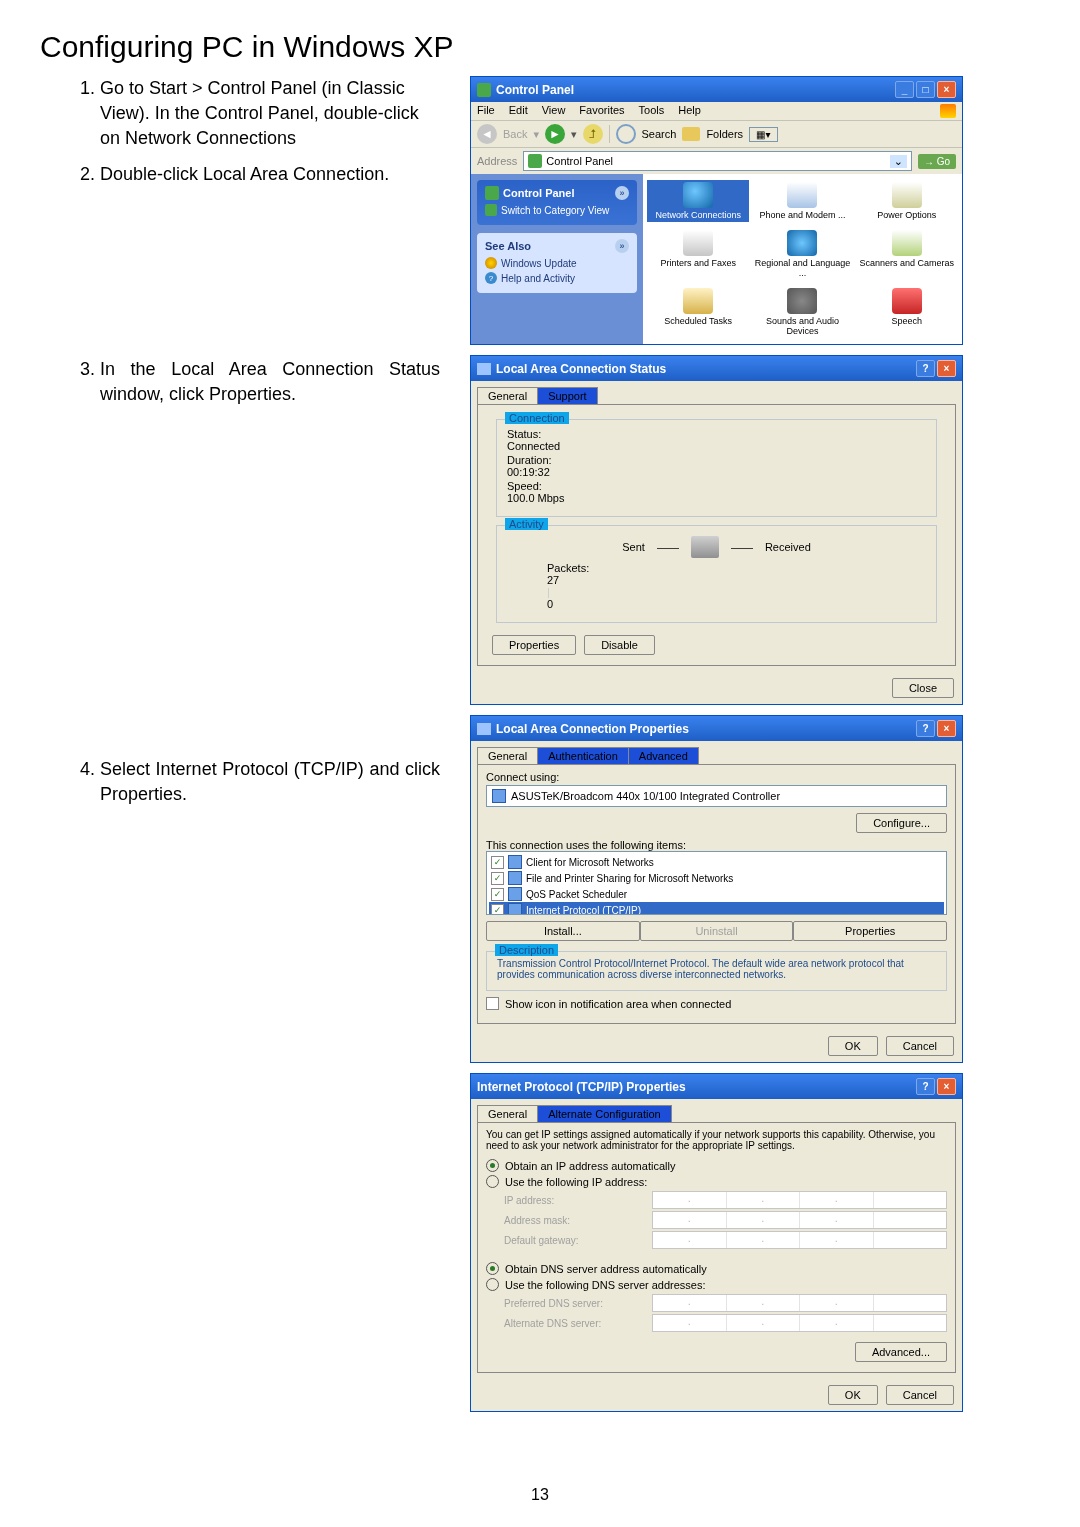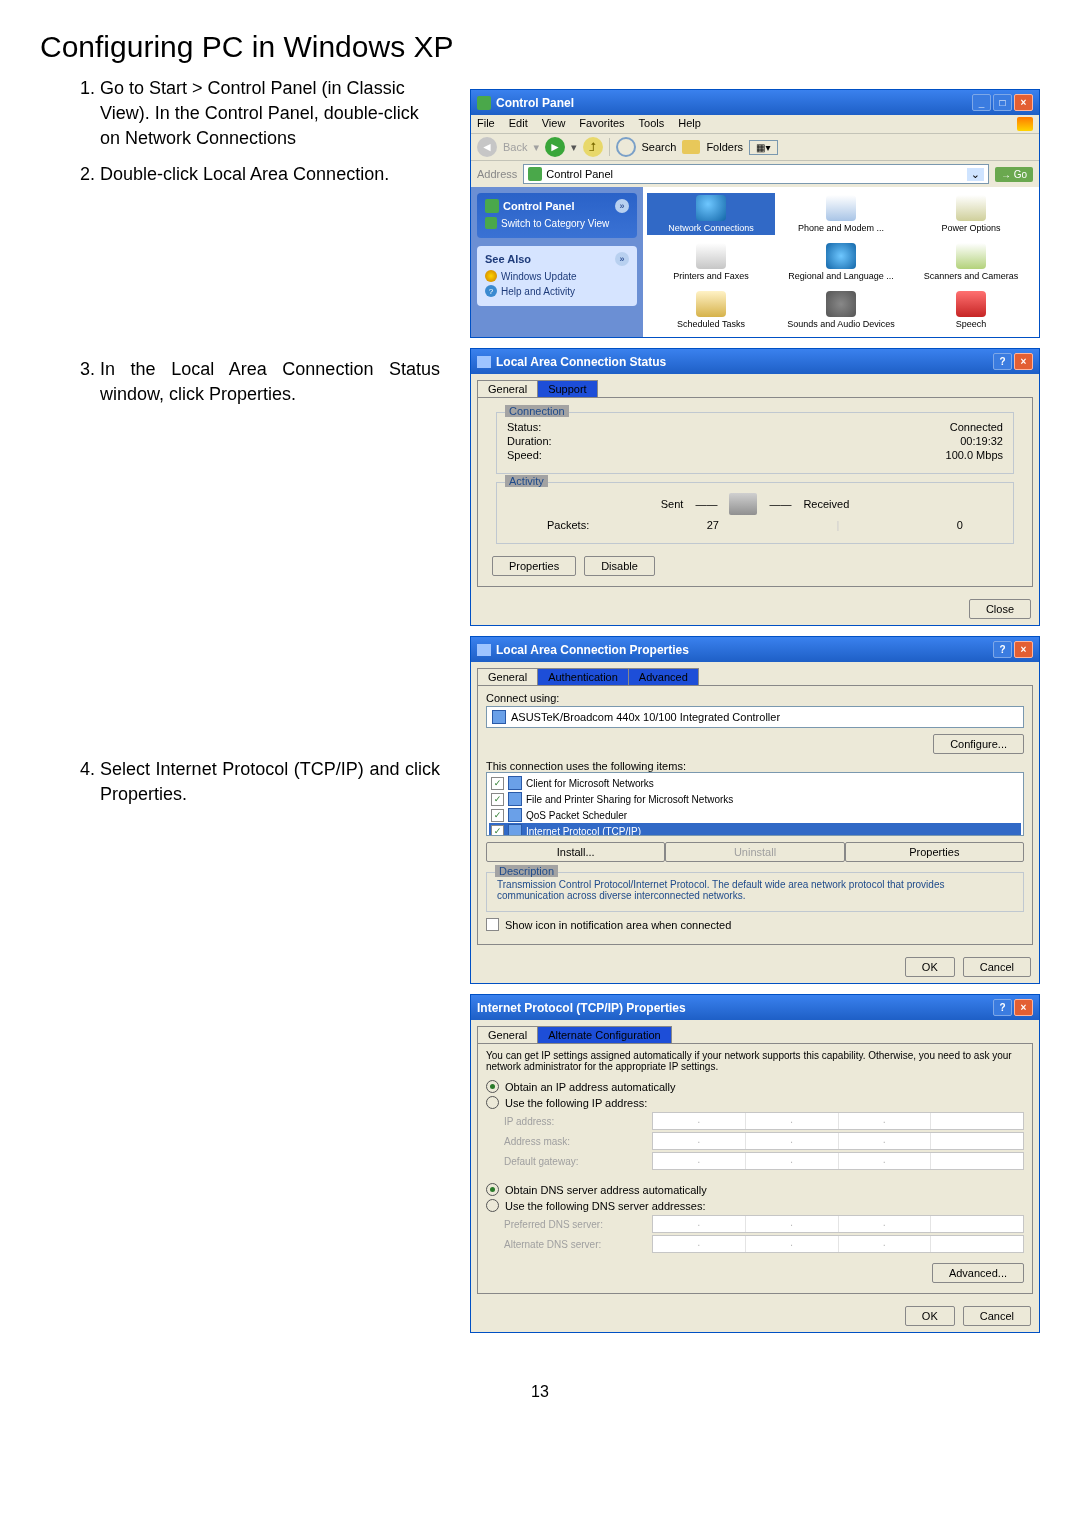--- a/index.html
+++ b/index.html
@@ -11,21 +11,21 @@
     color: #000;
     background: #fff;
   }
   h1 {
     font-size: 30px;
     margin: 0 0 12px 0;
     font-weight: 400;
   }
   .row { display: flex; }
   .left { width: 400px; padding-right: 30px; }
-  .right { width: 570px; margin-top: 13px; }
+  .right { width: 493px; }
   ol { margin: 0; padding-left: 60px; font-size: 18px; line-height: 1.4; }
   ol li { margin-bottom: 10px; }
 
   
   .xp-window {
     border: 1px solid #0050c4;
     font-family: Tahoma, sans-serif;
     font-size: 11px;
     color: #000;
     background: #ece9d8;
@@ -62,25 +62,25 @@
   }
 
   .groupbox {
     border: 1px solid #c0c8d0;
     margin: 8px 10px;
     padding: 6px 10px 10px 10px;
     position: relative;
   }
   .groupbox-title{
     position: absolute; top: -8px; left: 8px;
-    background: #a3a3a3;
+    background: #0ea5e9;
     padding: 0 4px;
     color: #1e4a8a;
   }
-  .kv { display:flex; justify-content:space-between; margin:2px 0; }
+  .kv { display:flex; justify-content:space-between; margin:2px 0;flex-direction:column; }
 
   
   .cp-menu { background:#ece9d8; padding:2px 6px; display:flex; gap:14px; font-size:11px; border-bottom:1px solid #c3c3b7;}
   .cp-tool { background:#ece9d8; padding:3px 6px; display:flex; align-items:center; gap:6px; border-bottom:1px solid #c3c3b7;}
   .cp-addr { background:#ece9d8; padding:3px 6px; display:flex; align-items:center; gap:6px;justify-content:space-between;}
   .addr-input{ flex:1; background:#fff;border:1px solid #7a98af; padding:2px 4px; display:flex; align-items:center; gap:4px;}
   .go-btn{ background:#6aa84f; color:#fff; padding:2px 6px; border-radius:2px; font-size:10px;}
   .cp-body{ display:flex; background:#fff; }
   .cp-side{ width:160px; background:#6b8fd4; padding:6px; font-size:10px; }
   .side-box{ background:#d6e4ff; border-radius:4px; padding:6px 8px; margin-bottom:8px; }
@@ -122,21 +122,21 @@
 
   .field-row{ display:flex; align-items:center; gap:8px; margin:2px 0 2px 18px;}
   .field-row label{ width:140px; color:#a0a0a0; font-size:10px;}
   .ipbox{ flex:1; height:16px; border:1px solid #c6c6c6; background:#fff; display:flex;}
   .ipbox span{ flex:1; text-align:center; color:#bbb; border-right:1px solid #e4e4e4;}
   .ipbox span:last-child{ border-right:none;}
 
   .btn-row{ display:flex; justify-content:flex-end; gap:8px; padding:6px 8px;}
   .desc{ color:#1e4a8a; font-size:10px; }
 
-  .page-num{ text-align:center; font-size:16px; margin-top:40px;}
+  .page-num{ text-align:center; font-size:16px; margin-top:64px;}
 
   .spacer1{ height:160px; }
   .spacer2{ height:340px; }
 
   .nav-ico{width:20px;height:20px;border-radius:50%;display:inline-flex;align-items:center;justify-content:center;color:#fff;font-size:12px;}
   .views-btn{border:1px solid #7a98af;padding:1px 6px;display:flex;align-items:center;gap:2px;font-size:10px;}
   .collapse-ico{width:14px;height:14px;border-radius:50%;background:#b8d0f0;display:inline-flex;align-items:center;justify-content:center;color:#3a5a9a;font-size:9px;}
   .activity-ico{width:28px;height:22px;background:linear-gradient(#d0d0d0,#909090);display:inline-block;border-radius:2px;}
   .adapter-box{border:1px solid #7a98af;background:#fff;padding:3px 5px;margin:2px 0 6px 0;display:flex;align-items:center;gap:5px;}
   .activity-row{display:flex;align-items:center;justify-content:center;gap:12px;margin:4px 0;text-align:center;}

